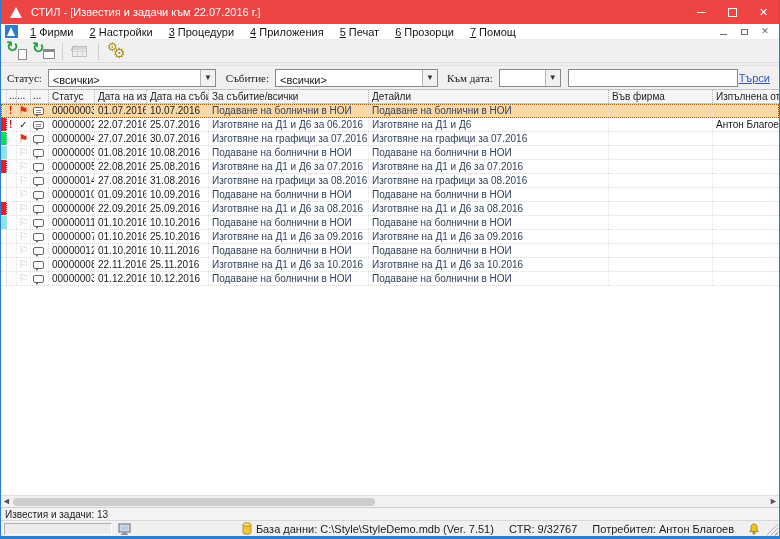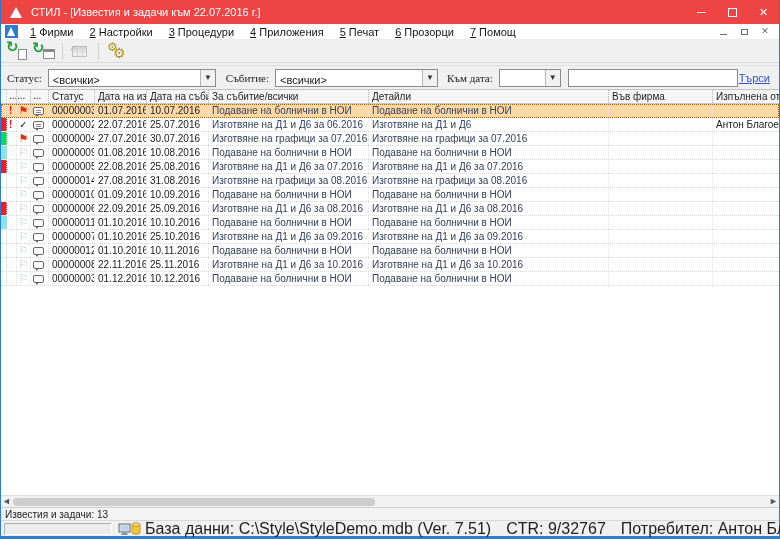--- a/index.html
+++ b/index.html
@@ -100,21 +100,21 @@
     border-left:2px solid transparent;border-right:2px solid transparent;border-top:3px solid #666;}
   .bub.filled::before{content:"";position:absolute;left:2px;right:2px;top:2px;height:1px;background:#8a8a8a;box-shadow:0 2px 0 #8a8a8a;}
   .grid-spacer{flex:1;background:#fff;}
 
   
   .hscroll{flex:none;height:12px;background:#f1f1f1;border-top:1px solid #dedede;display:flex;align-items:center;}
   .hs-arrow{width:11px;text-align:center;font-size:9px;line-height:11px;color:#555;flex:none;}
   .hs-right{margin-left:auto;}
   .hs-thumb{width:362px;height:8px;background:#cdcdcd;border-radius:4px;margin-left:1px;flex:none;}
   .count-line{flex:none;height:13px;background:#f3f3f3;border-top:1px solid #cfcfcf;font-size:10px;color:#1d1d1d;display:flex;align-items:center;padding-left:4px;}
-  .statusbar{flex:none;height:16px;background:#f0f0f0;border-top:1px solid #d8d8d8;display:flex;align-items:center;font-size:16px;color:#1d1d1d;}
+  .statusbar{flex:none;height:16px;background:#f0f0f0;border-top:1px solid #d8d8d8;display:flex;align-items:center;font-size:11px;color:#1d1d1d;}
   .sb-sunken{width:108px;height:12px;margin-left:3px;background:#ececec;border:1px solid #b0b0b0;border-right-color:#fbfbfb;border-bottom-color:#fbfbfb;flex:none;}
   .sb-icon{flex:none;display:flex;align-items:center;}
   .sb-monitor{margin-left:6px;}
   .sb-right{margin-left:auto;display:flex;align-items:center;}
   .sb-text{white-space:nowrap;}
   .sb-db-text{margin:0 0 0 4px;}
   .sb-ctr{margin-left:15px;}
   .sb-user{margin-left:15px;}
   .sb-bell{margin-left:14px;}
   .grip{width:12px;height:12px;margin:2px 1px 0 6px;flex:none;

